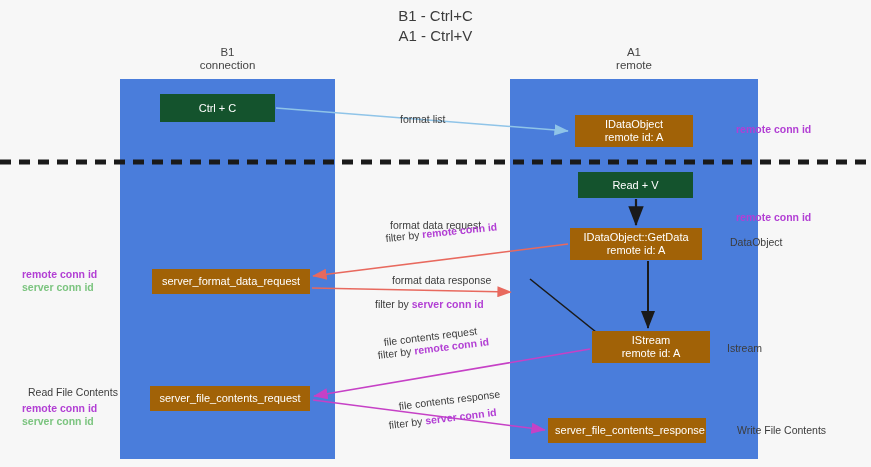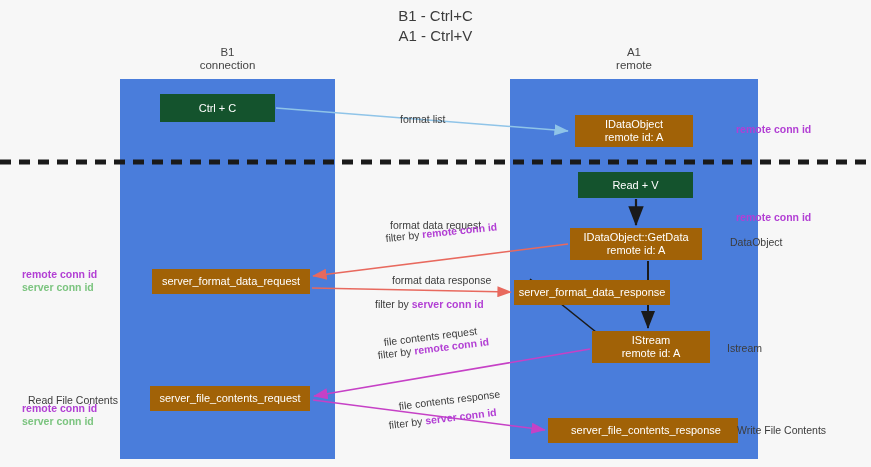--- a/index.html
+++ b/index.html
@@ -39,21 +39,21 @@
   .node .l2{display:block;}
 
   #n-ctrlc{left:160px;top:94px;width:115px;height:28px;}
   #n-idataobject{left:575px;top:115px;width:118px;height:32px;}
   #n-ctrlv{left:578px;top:172px;width:115px;height:26px;}
   #n-getdata{left:570px;top:228px;width:132px;height:32px;}
   #n-sfdreq{left:152px;top:269px;width:158px;height:25px;}
   #n-sfdresp{left:514px;top:280px;width:156px;height:25px;}
   #n-istream{left:592px;top:331px;width:118px;height:32px;}
   #n-sfcreq{left:150px;top:386px;width:160px;height:25px;}
-  #n-sfcresp{left:548px;top:418px;width:190px;height:25px;padding-left:6px;}
+  #n-sfcresp{left:548px;top:418px;width:158px;height:25px;padding-left:6px;}
 
   
   .lbl{position:absolute;font-size:10.5px;line-height:13px;white-space:nowrap;}
   .c-purple{color:#b23fd4;font-weight:bold;}
   .c-green{color:#7bc47f;font-weight:bold;}
   .c-dark{color:#3c3c3c;}
 
   #l-formatlist{left:400px;top:101px;margin-top:12px;}
   #l-remoteconn-1{left:736px;top:123px;}
   #l-remoteconn-2{left:736px;top:211px;}
@@ -65,21 +65,21 @@
   #l-fdreq2{left:385px;top:232px;transform:rotate(-6deg);transform-origin:0 0;}
   #l-fdresp{left:392px;top:274px;}
   #l-fdresp2{left:375px;top:298px;}
 
   #l-fcreq{left:383px;top:336px;transform:rotate(-7deg);transform-origin:0 0;}
   #l-fcreq2{left:377px;top:349px;transform:rotate(-7deg);transform-origin:0 0;}
   #l-fcresp{left:398px;top:400px;transform:rotate(-7deg);transform-origin:0 0;}
   #l-fcresp2{left:388px;top:419px;transform:rotate(-7deg);transform-origin:0 0;}
 
   #l-left-conn{left:22px;top:268px;}
-  #l-readfile{left:28px;top:394px;}
+  #l-readfile{left:28px;top:386px;}
   #l-left-conn2{left:22px;top:402px;}
   .lbl .line{display:block;}
 </style>
 </head>
 <body>
 
 <div id="stage">
 
   <div id="title">
     <span>B1 - Ctrl+C</span>
@@ -148,23 +148,20 @@
 
   <div class="node orange" id="n-getdata">
     <span>IDataObject::GetData</span>
     <span class="l2">remote id: A</span>
   </div>
 
   <div class="node orange" id="n-sfdreq">
     <span>server_format_data_request</span>
   </div>
 
-  <div class="node orange" id="n-sfdresp">
-    <span>server_format_data_response</span>
-  </div>
 
   <div class="node orange" id="n-istream">
     <span>IStream</span>
     <span class="l2">remote id: A</span>
   </div>
 
   <div class="node orange" id="n-sfcreq">
     <span>server_file_contents_request</span>
   </div>
 

